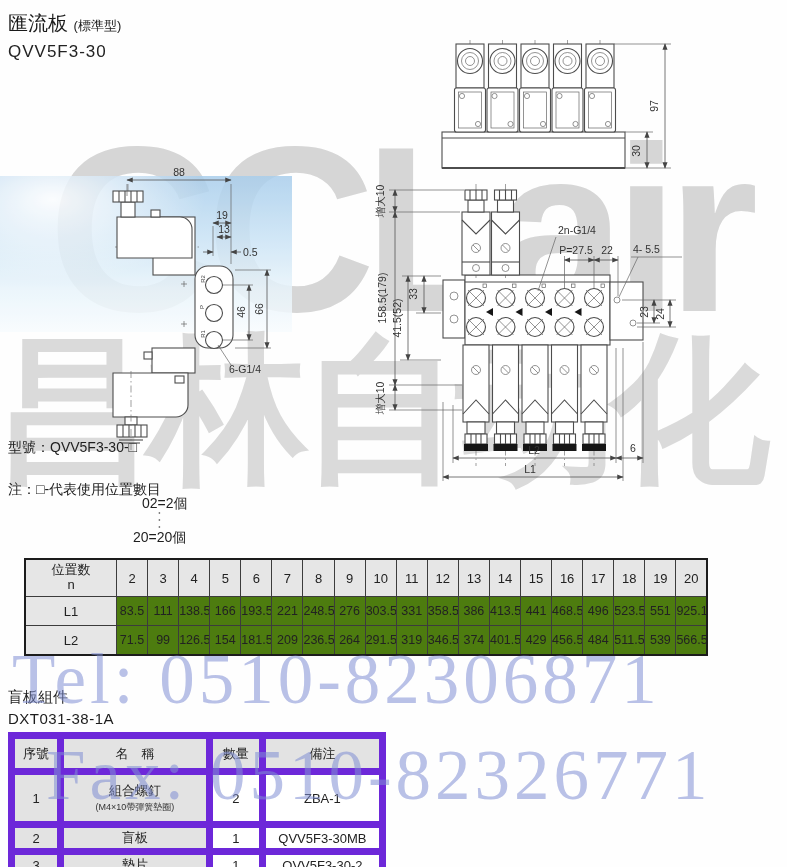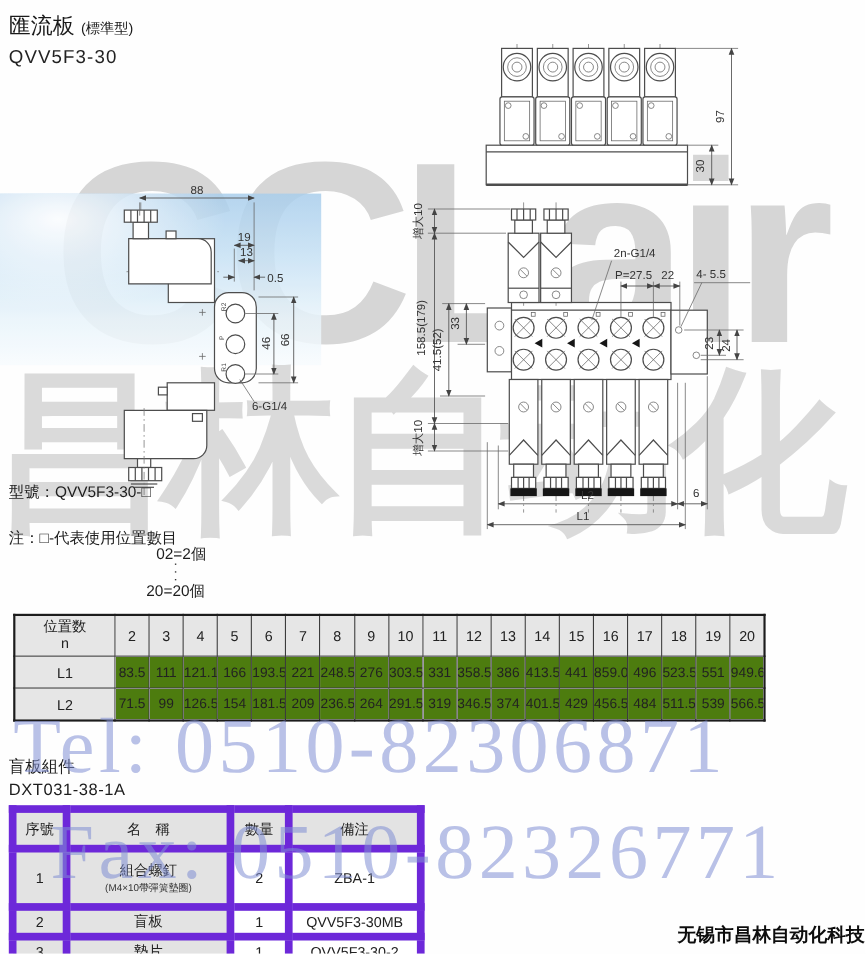--- a/index.html
+++ b/index.html
@@ -38,21 +38,21 @@
   .dts{font:10.5px "Liberation Sans",sans-serif;fill:#333;text-anchor:start;}
   .pl{font:6px "Liberation Sans",sans-serif;fill:#444;text-anchor:middle;}
   .blk{fill:#161616;stroke:none;}
 
   
   .ord{font-size:14px;color:#1e1e1e;white-space:nowrap;}
   .ord-dots{writing-mode:vertical-rl;font-size:12px;letter-spacing:3px;color:#1e1e1e;}
 
   
   table{border-collapse:collapse;z-index:2;}
-  .dim-table{position:absolute;left:12px;top:558px;width:684px;table-layout:fixed;
+  .dim-table{position:absolute;left:24px;top:558px;width:684px;table-layout:fixed;
              font-size:13px;border:2px solid #1c1c1c;background:transparent;}
   .dim-table th,.dim-table td{border:1px solid #3c3c3c;text-align:center;padding:0;
              font-weight:normal;overflow:hidden;}
   .dim-table thead th{background:#e6e6e6;height:36px;}
   .dim-table td{background:#4d7c0f;height:28px;font-size:12.5px;}
   .dim-table tbody th{background:#e6e6e6;height:28px;}
   .dim-corner{width:90px;line-height:1.15;}
 
   
   .blind-title{left:8px;top:688px;font-size:15px;color:#1c1c1c;}
@@ -448,37 +448,37 @@
           <th>18</th>
           <th>19</th>
           <th>20</th>
         </tr>
     </thead>
     <tbody>
         <tr>
           <th>L1</th>
           <td>83.5</td>
           <td>111</td>
-          <td>121.1</td>
+          <td>138.5</td>
           <td>166</td>
           <td>193.5</td>
           <td>221</td>
           <td>248.5</td>
           <td>276</td>
           <td>303.5</td>
           <td>331</td>
           <td>358.5</td>
           <td>386</td>
           <td>413.5</td>
           <td>441</td>
-          <td>859.0</td>
+          <td>468.5</td>
           <td>496</td>
           <td>523.5</td>
           <td>551</td>
-          <td>949.6</td>
+          <td>925.1</td>
         </tr>
         <tr>
           <th>L2</th>
           <td>71.5</td>
           <td>99</td>
           <td>126.5</td>
           <td>154</td>
           <td>181.5</td>
           <td>209</td>
           <td>236.5</td>
@@ -536,17 +536,16 @@
       </tr>
       <tr class="r-sm">
         <td class="c-no">3</td>
         <td class="c-name">墊片</td>
         <td>1</td>
         <td>QVV5F3-30-2</td>
       </tr>
     </tbody>
   </table>
 
-  <div class="content footer-company" style="position:absolute;">无锡市昌林自动化科技</div>
 
   <div class="wm-tel">Tel: 0510-82306871</div>
   <div class="wm-fax">Fax: 0510-82326771</div>
 </div>
 
 </body></html>

